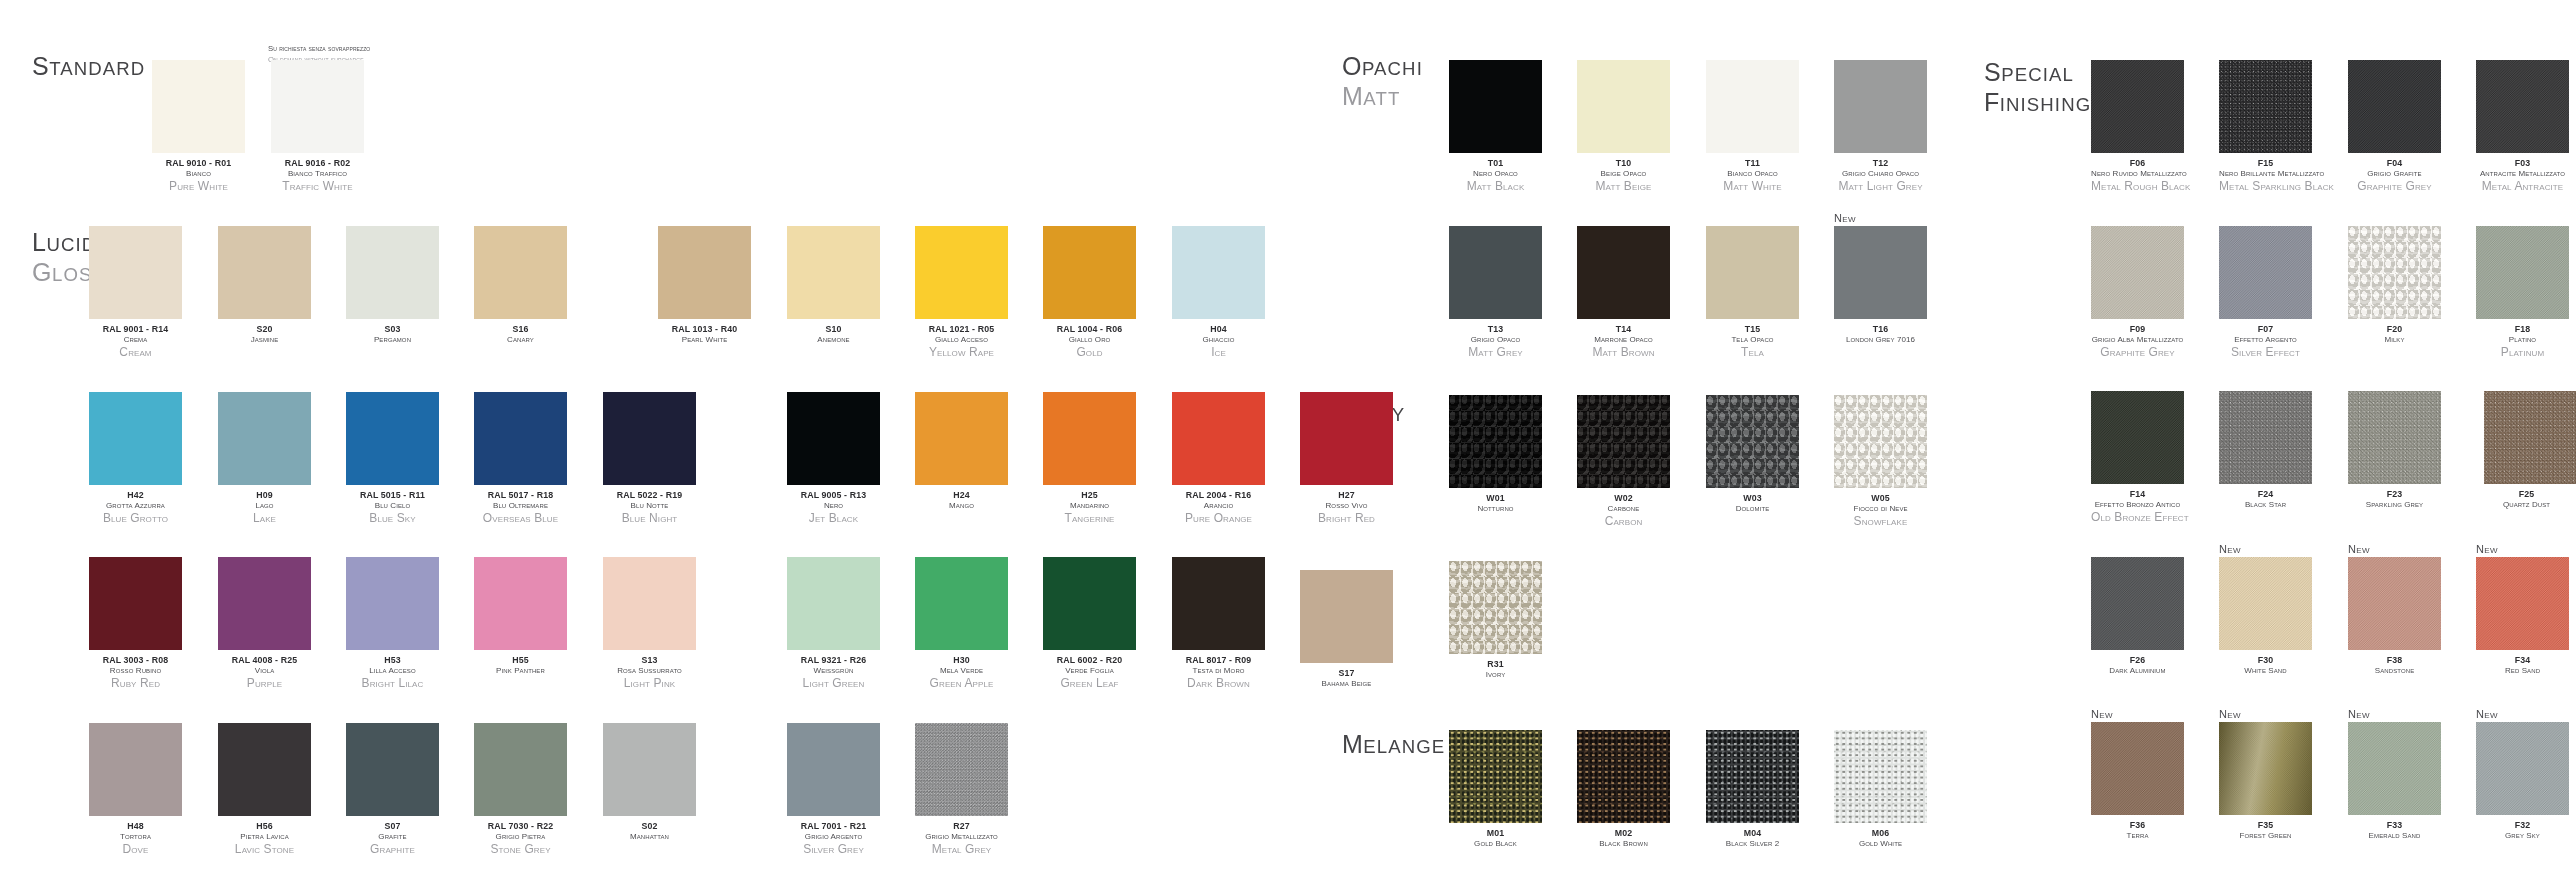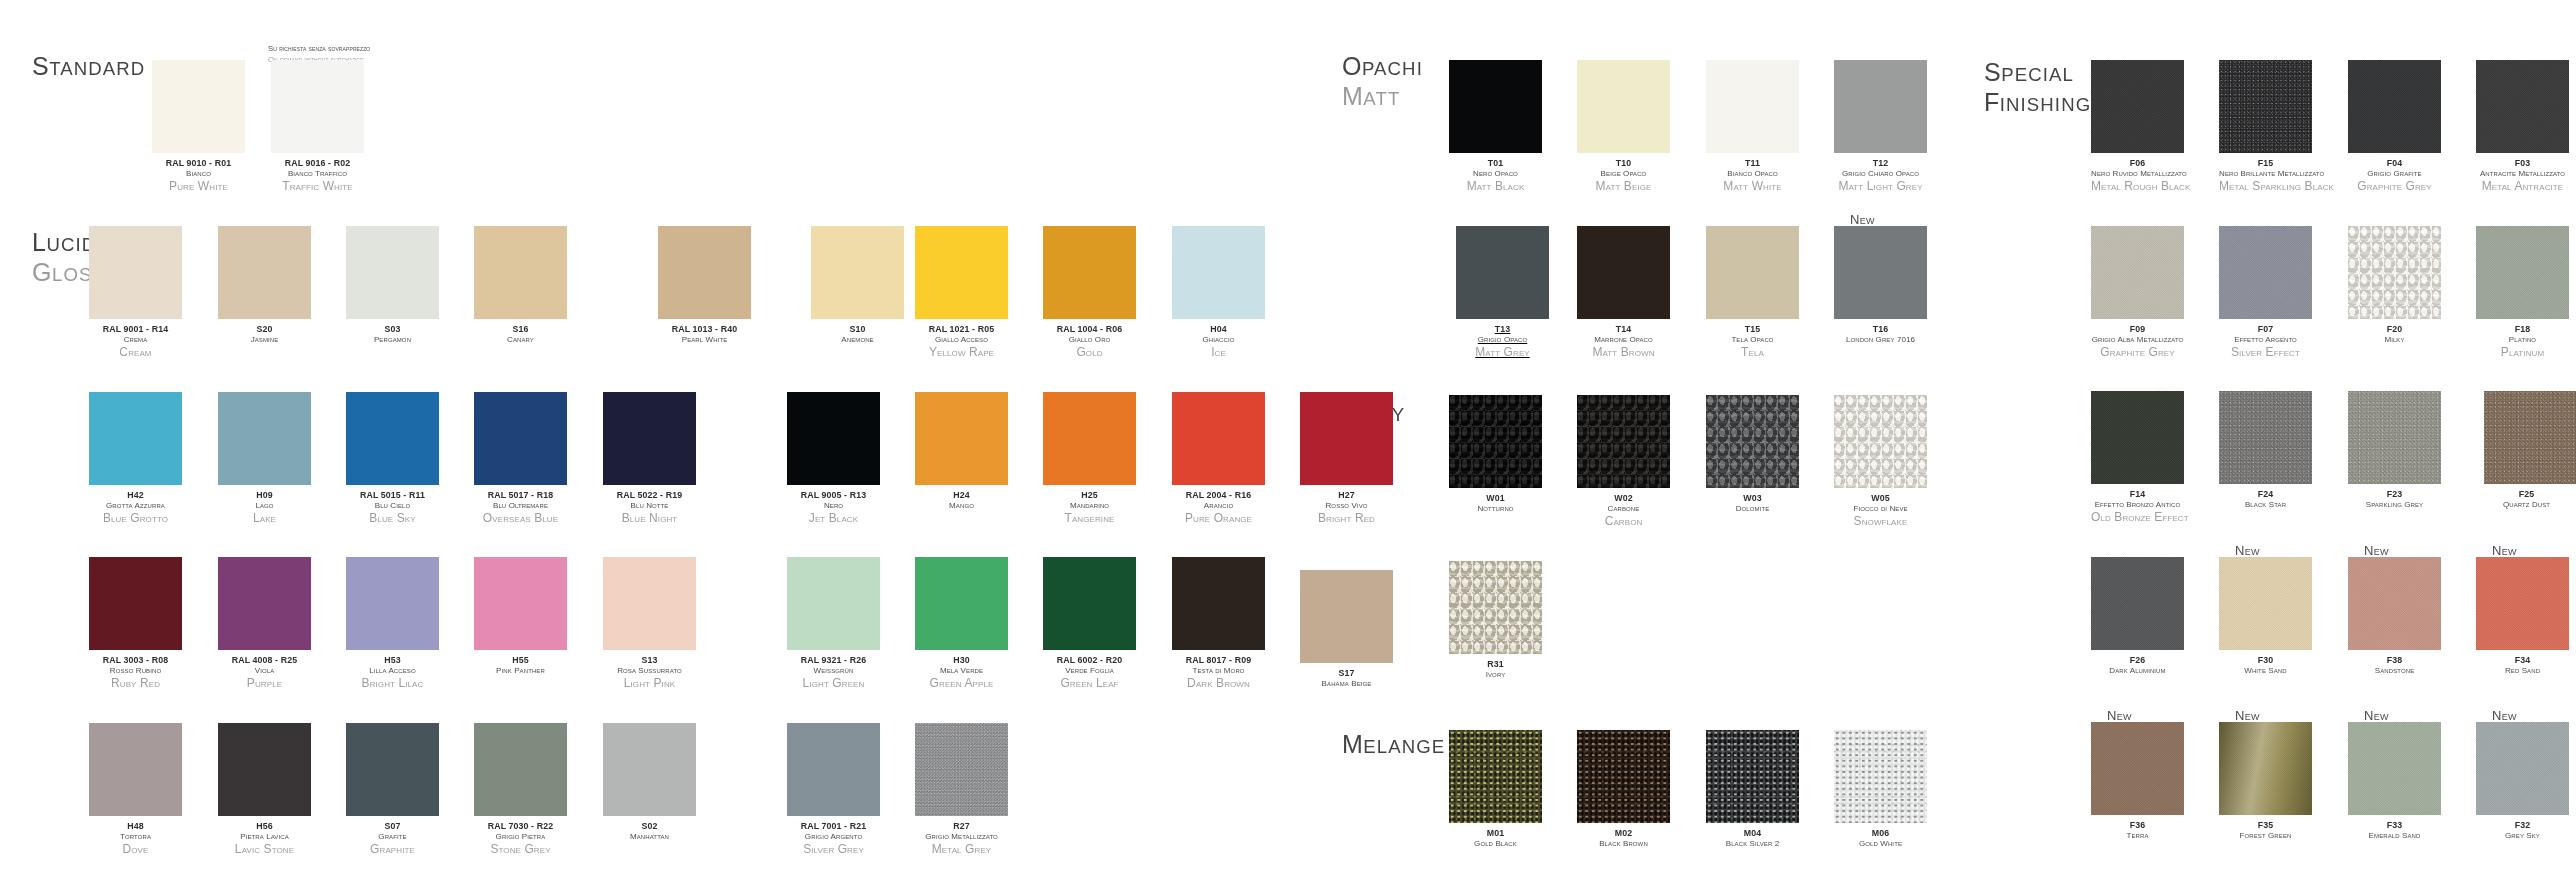--- a/index.html
+++ b/index.html
@@ -72,22 +72,22 @@
     font-size: 12px;
     color: #9d9da1;
     line-height: 1.3;
     font-variant: small-caps;
     letter-spacing: 0.1px;
     white-space: nowrap;
   }
   .newtag {
     position: absolute;
     top: -14px;
-    left: 16px;
-    font-size: 13px;
+    left: 0;
+    font-size: 11px;
     color: #4a4a4e;
     font-variant: small-caps;
     letter-spacing: 0.3px;
   }
   .note {
     position: absolute;
     font-size: 7.7px;
     line-height: 1.45;
     letter-spacing: 0.1px;
     font-variant: small-caps;
@@ -194,21 +194,21 @@
       </div>
       <div class="cell" style="left: 632px; top: 0px;">
         <div class="chip">
           <div class="tex" style="background-color:#cfb58f;"></div>
         </div>
         <div class="cap-block">
           <div class="code">RAL 1013 - R40</div>
           <div class="it">Pearl White</div>
         </div>
       </div>
-      <div class="cell" style="left: 761px; top: 0px; margin-left: 24px;">
+      <div class="cell" style="left: 761px; top: 0px;">
         <div class="chip">
           <div class="tex" style="background-color:#f0dca8;"></div>
         </div>
         <div class="cap-block">
           <div class="code">S10</div>
           <div class="it">Anemone</div>
         </div>
       </div>
       <div class="cell" style="left: 889px; top: 0px;">
         <div class="chip">
@@ -541,21 +541,21 @@
       <div class="cell" style="left: 385px; top: 0px;">
         <div class="chip">
           <div class="tex" style="background-color:#9b9c9c;"></div>
         </div>
         <div class="cap-block">
           <div class="code">T12</div>
           <div class="it">Grigio Chiaro Opaco</div>
           <div class="en">Matt Light Grey</div>
         </div>
       </div>
-      <div class="cell" style="left: 7px; top: 166px; text-decoration: underline;">
+      <div class="cell" style="left: 0px; top: 166px;">
         <div class="chip">
           <div class="tex" style="background-color:#474f52;"></div>
         </div>
         <div class="cap-block">
           <div class="code">T13</div>
           <div class="it">Grigio Opaco</div>
           <div class="en">Matt Grey</div>
         </div>
       </div>
       <div class="cell" style="left: 128px; top: 166px;">

